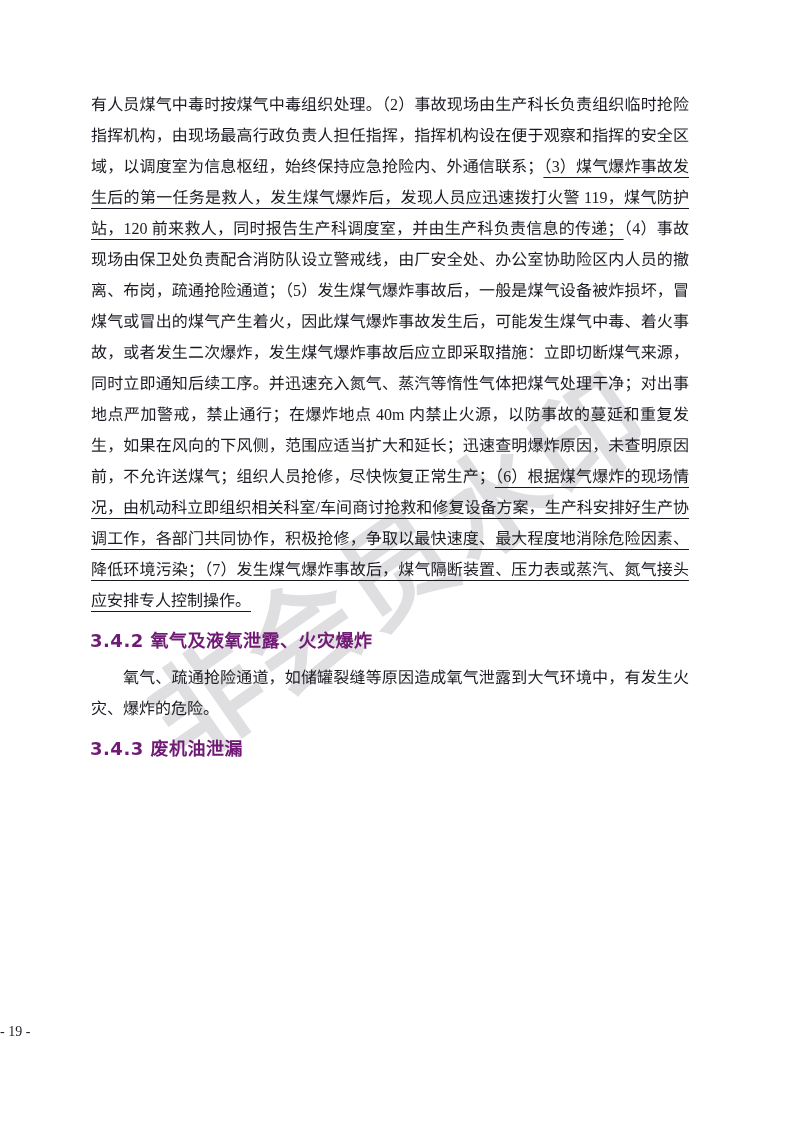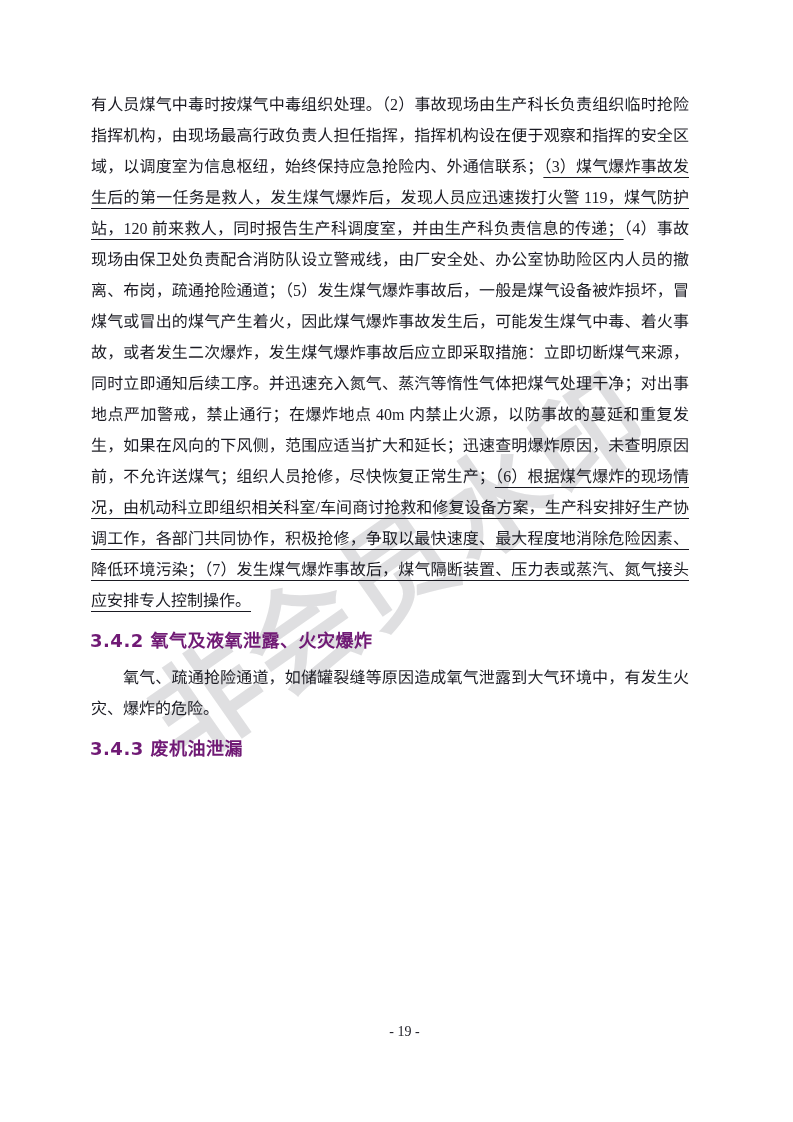--- a/index.html
+++ b/index.html
@@ -60,25 +60,23 @@
     font-weight: 700;
     color: #701a75;
     font-family: "DejaVu Sans", "Liberation Sans", sans-serif;
     letter-spacing: 0.5px;
   }
   .page-footer {
     position: absolute;
     left: 0;
     right: 0;
     top: 1024px;
-    text-align: center;
     z-index: 1;
     font-size: 14px;
     color: #1a1a22;
-    padding-left: 16px;
   }
 </style>
 </head>
 <body>
 
 <div class="page">
   <div class="watermark" style="color: rgb(198, 198, 201);">非会员水印</div>
 
   <main class="content" id="doc-content">
       <p class="para"><span class="seg">有人员煤气中毒时按煤气中毒组织处理。（2）事故现场由生产科长负责组织临时抢险指挥机构，由现场最高行政负责人担任指挥，指挥机构设在便于观察和指挥的安全区域，以调度室为信息枢纽，始终保持应急抢险内、外通信联系；</span><span class="seg u">（3）煤气爆炸事故发生后的第一任务是救人，发生煤气爆炸后，发现人员应迅速拨打火警 119，煤气防护站，120 前来救人，同时报告生产科调度室，并由生产科负责信息的传递；</span><span class="seg">（4）事故现场由保卫处负责配合消防队设立警戒线，由厂安全处、办公室协助险区内人员的撤离、布岗，疏通抢险通道；（5）发生煤气爆炸事故后，一般是煤气设备被炸损坏，冒煤气或冒出的煤气产生着火，因此煤气爆炸事故发生后，可能发生煤气中毒、着火事故，或者发生二次爆炸，发生煤气爆炸事故后应立即采取措施：立即切断煤气来源，同时立即通知后续工序。并迅速充入氮气、蒸汽等惰性气体把煤气处理干净；对出事地点严加警戒，禁止通行；在爆炸地点 40m 内禁止火源，以防事故的蔓延和重复发生，如果在风向的下风侧，范围应适当扩大和延长；迅速查明爆炸原因，未查明原因前，不允许送煤气；组织人员抢修，尽快恢复正常生产；</span><span class="seg u">（6）根据煤气爆炸的现场情况，由机动科立即组织相关科室/车间商讨抢救和修复设备方案，生产科安排好生产协调工作，各部门共同协作，积极抢修，争取以最快速度、最大程度地消除危险因素、降低环境污染；（7）发生煤气爆炸事故后，煤气隔断装置、压力表或蒸汽、氮气接头应安排专人控制操作。</span></p>

